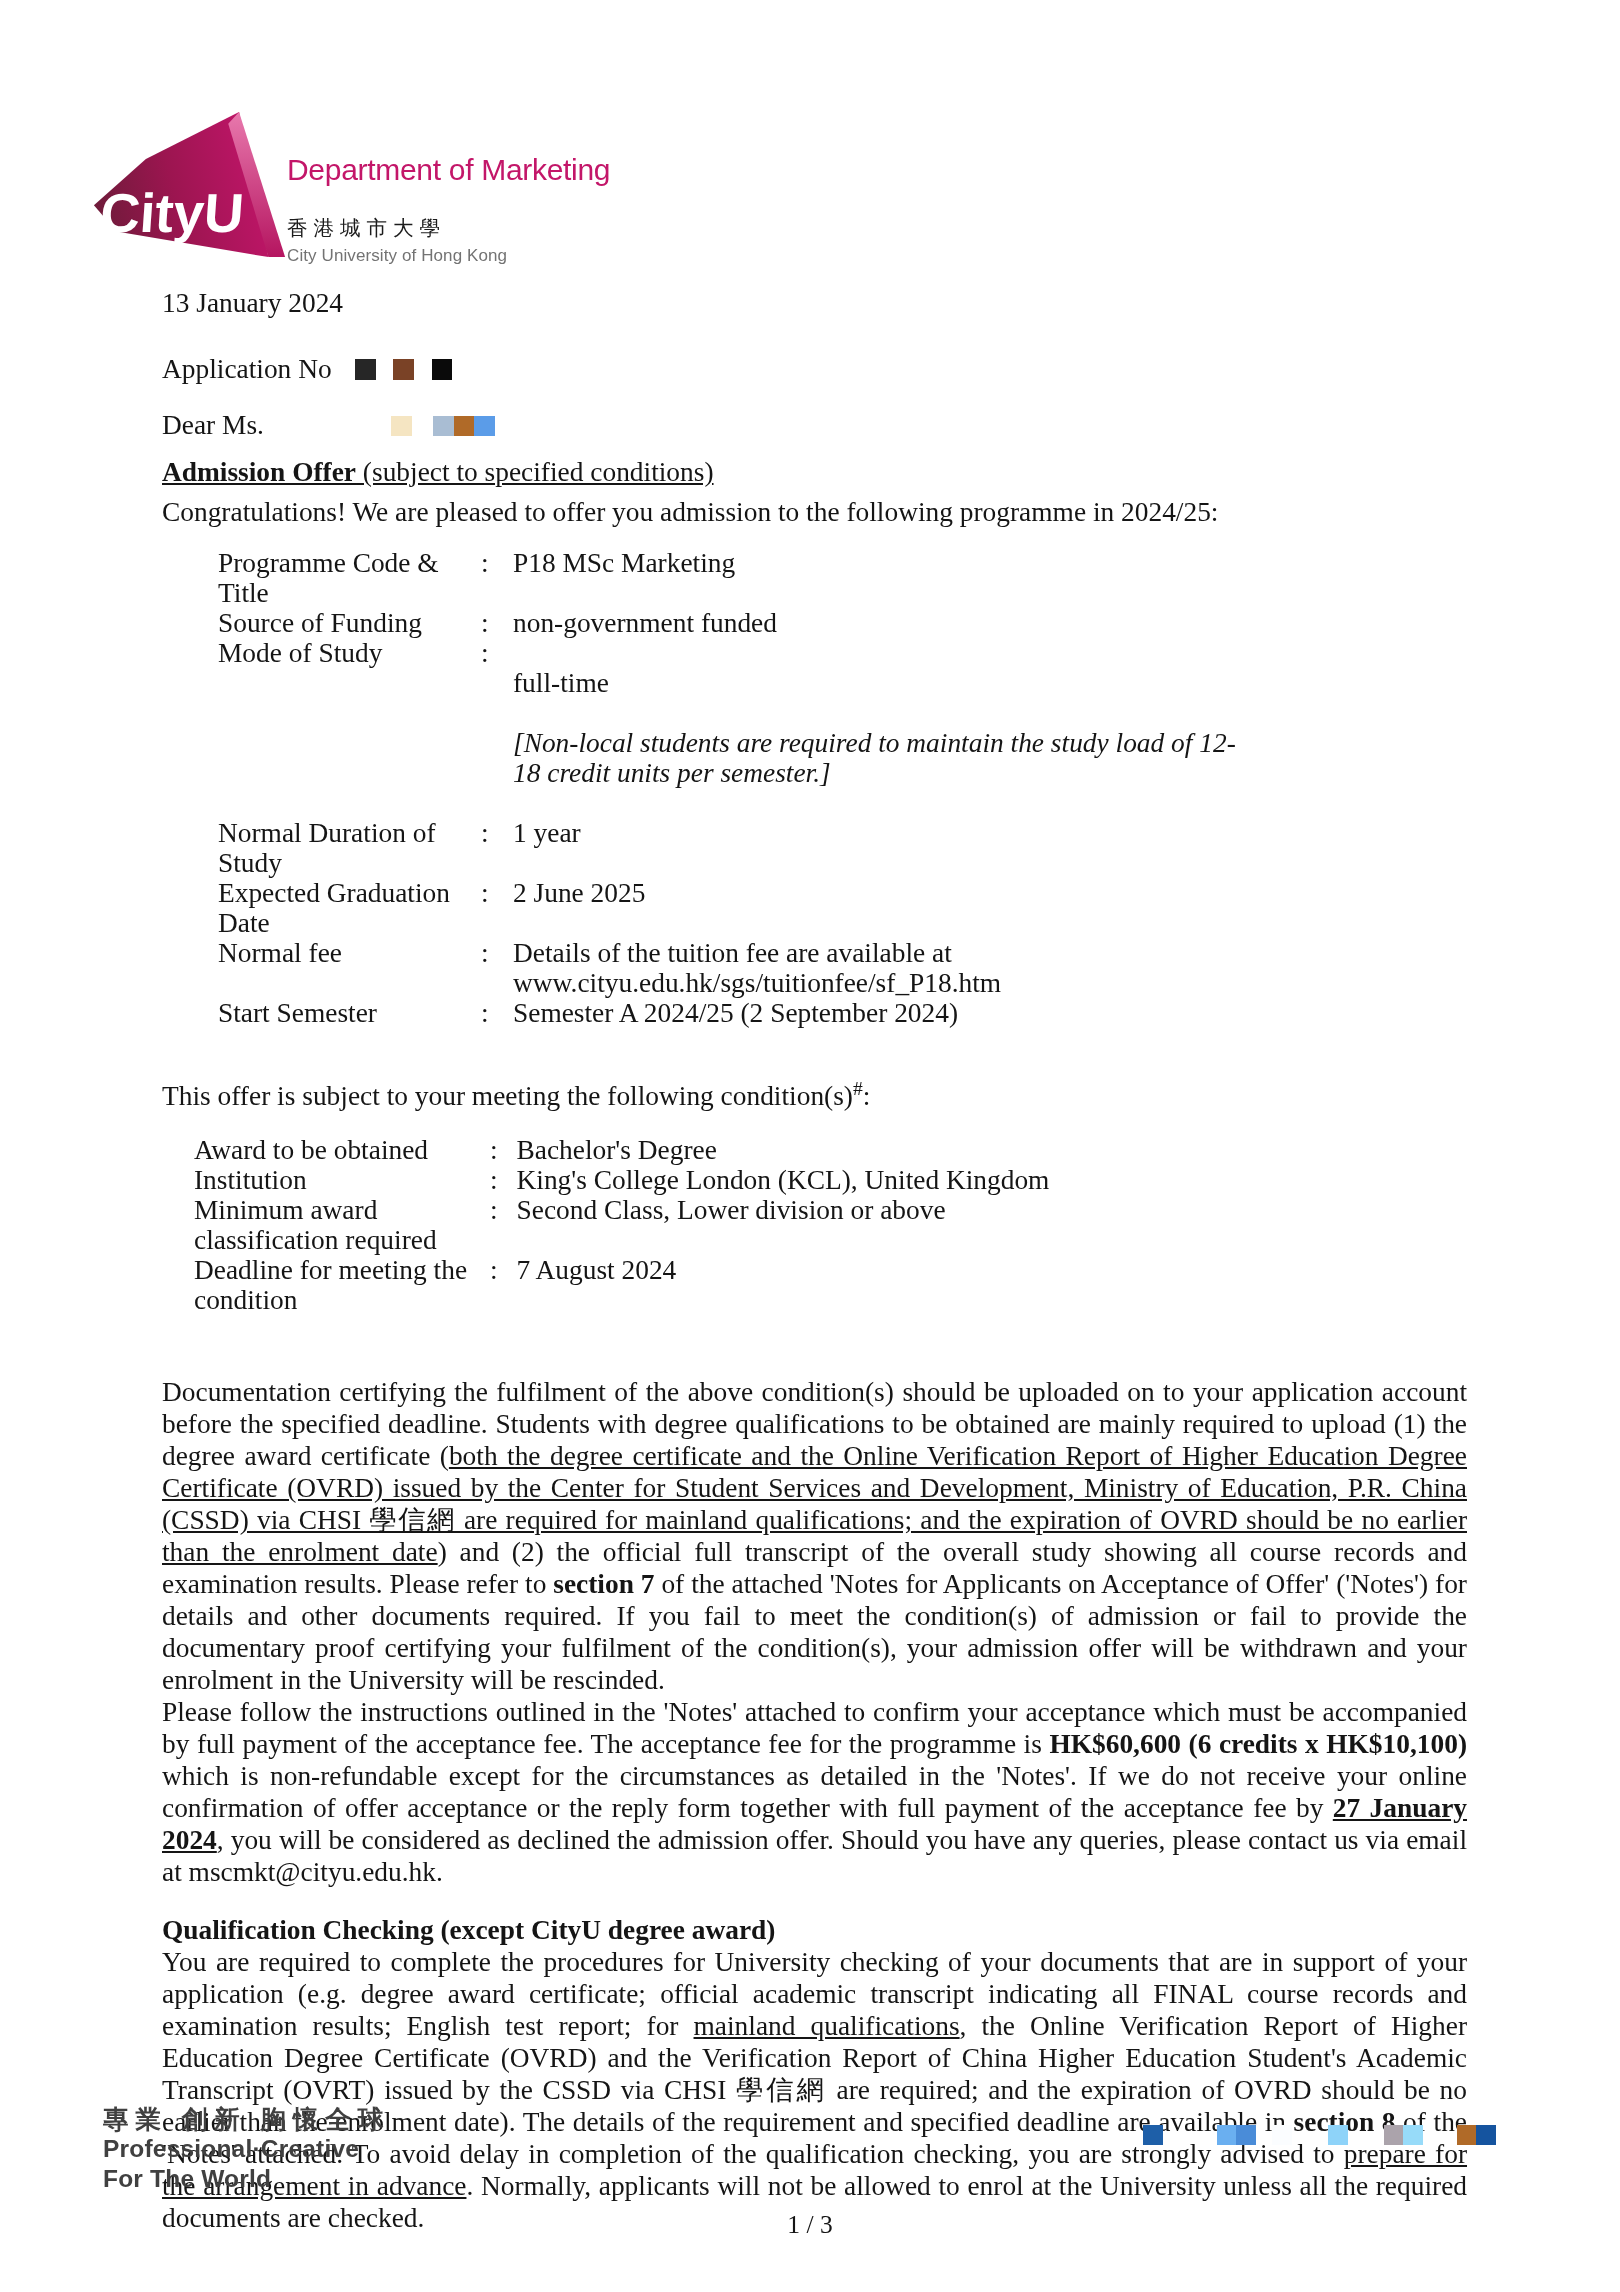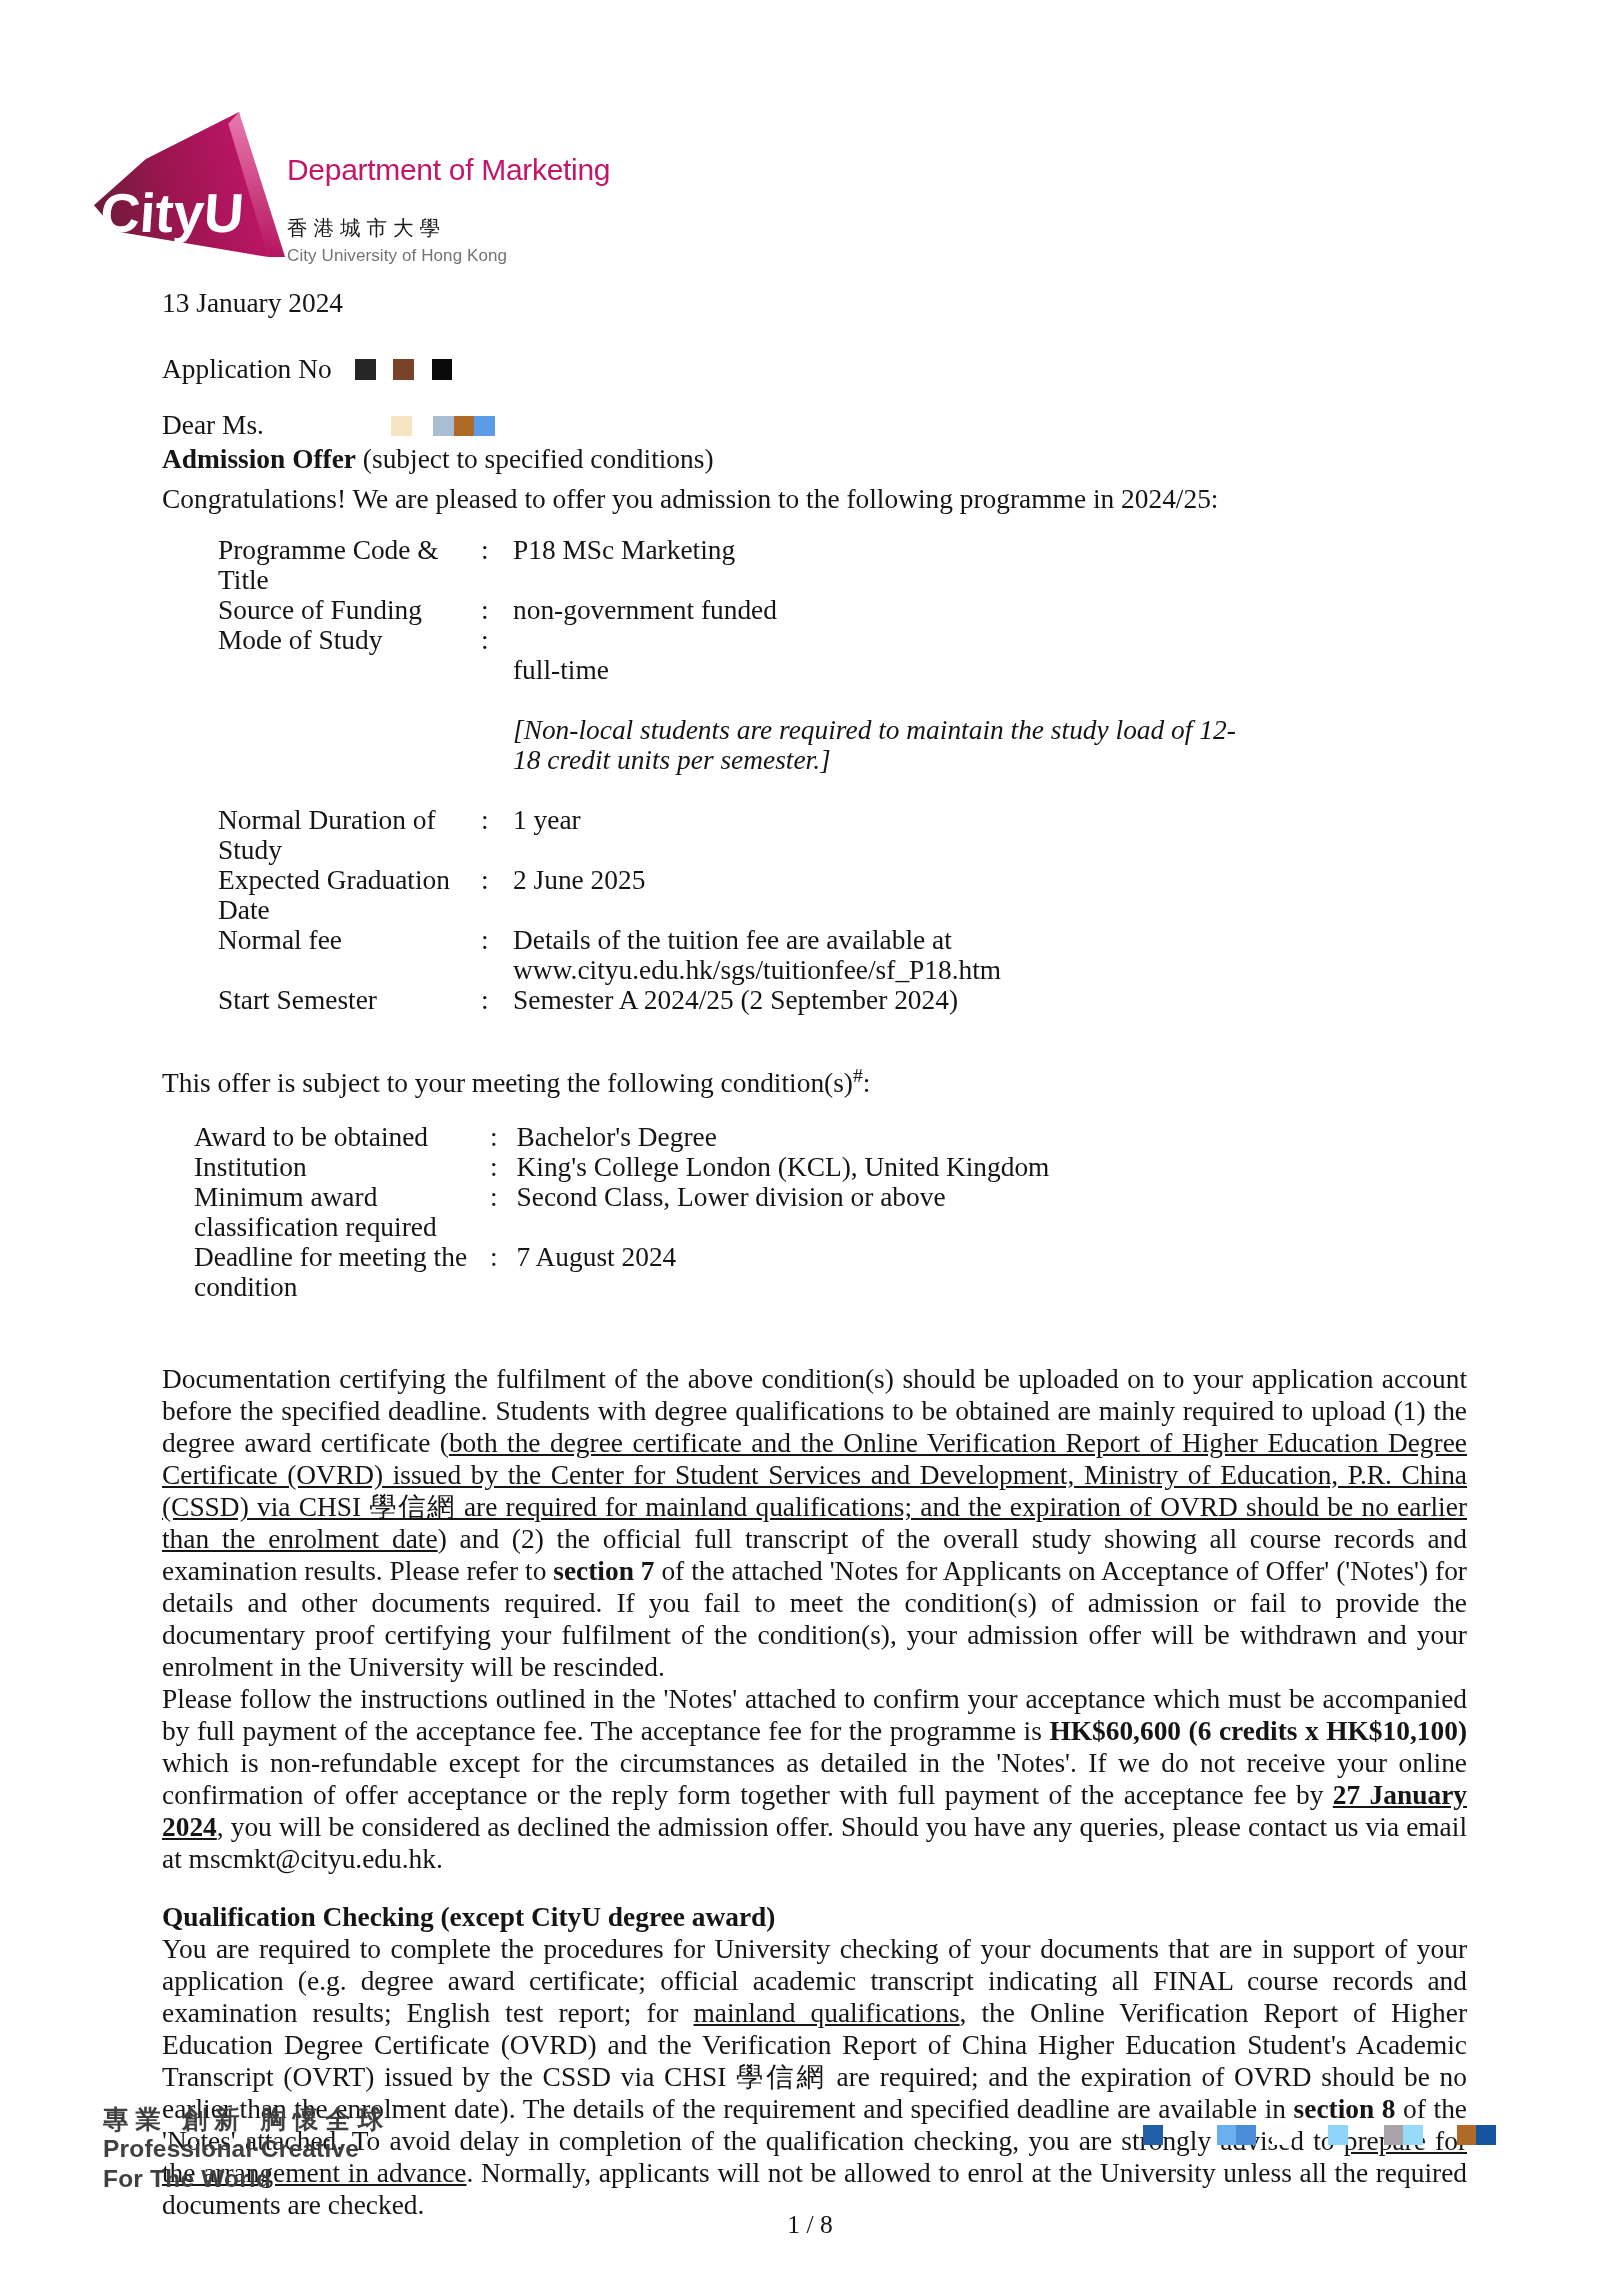--- a/index.html
+++ b/index.html
@@ -19,21 +19,21 @@
   .dept-title { font-size: 30px; letter-spacing: -0.3px; font-weight: 500; }
   .uni-zh { margin-top: 26.5px; font-size: 20.6px; letter-spacing: 5.9px; color: #1c1c1c; }
   .uni-en { margin-top: 4.9px; font-size: 17px; color: #737373; letter-spacing: 0.1px; }
   .header-spacer { height: 269px; }
   
   .content { padding: 0 153px 0 162px; font-size: 27.4px; line-height: 32px; }
   .line { white-space: nowrap; }
   .date-line { margin-top: 17.6px; }
   .appno-line { margin-top: 34px; }
   .salutation-line { margin-top: 24.5px; }
-  .subject-line { margin-top: 2px; }
+  .subject-line { margin-top: 15px; text-decoration: underline; }
   .intro-line { margin-top: 8px; }
   .b { font-weight: bold; }
   .u { text-decoration: underline; }
   .redact {
     display: inline-block;
     width: 20.6px; height: 20.6px;
     vertical-align: -2px;
   }
   
   .detail-table { margin-top: 19.6px; margin-left: 56px; line-height: 30px; }
@@ -184,16 +184,16 @@
   </div>
 
   <div class="footer-tagline" style="color:#404040;">
     <div class="tag-zh">專業 創新 胸懷全球</div>
     <div class="tag-en">Professional·Creative</div>
     <div class="tag-en">For The World</div>
   </div>
 
   <div class="footer-blocks"><span class="redact" style="background: rgb(30, 95, 168);"></span><span class="redact" style="background: rgb(106, 175, 240); margin-left: 54px;"></span><span class="redact" style="background: rgb(74, 140, 216);"></span><span class="redact" style="background: rgb(251, 253, 255); margin-left: 16.7px;"></span><span class="redact" style="background: rgb(142, 211, 249); margin-left: 36px;"></span><span class="redact" style="background: rgb(171, 163, 171); margin-left: 36px;"></span><span class="redact" style="background: rgb(151, 219, 249);"></span><span class="redact" style="background: rgb(176, 106, 40); margin-left: 34px;"></span><span class="redact" style="background: rgb(21, 84, 159);"></span></div>
 
-  <div class="page-number">1 / 8</div>
+  <div class="page-number">1 / 3</div>
 
 </div>
 
 
 </body></html>

